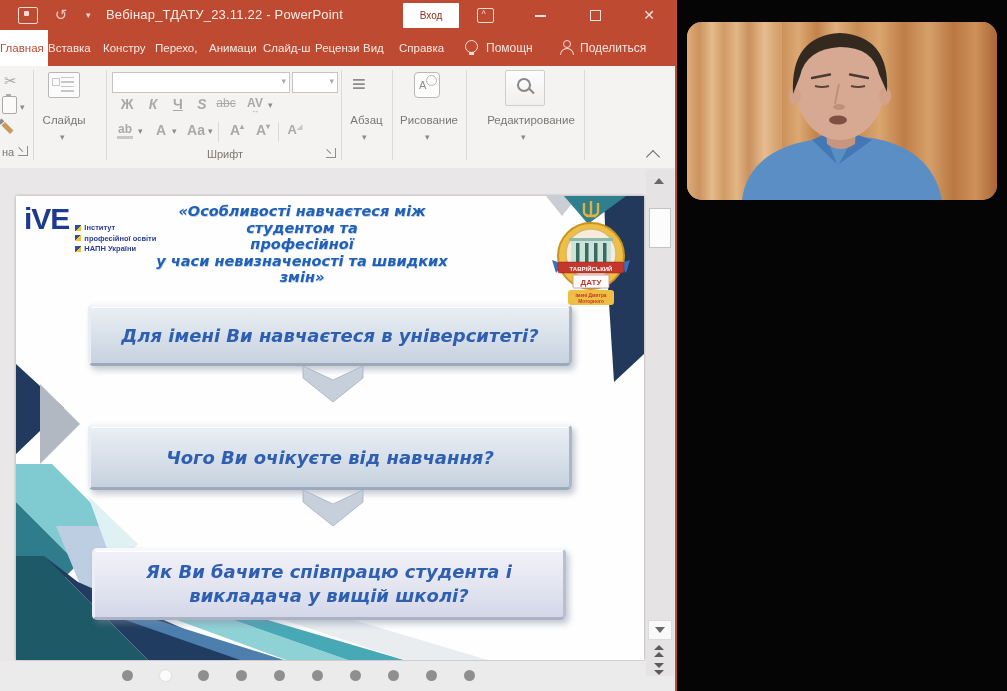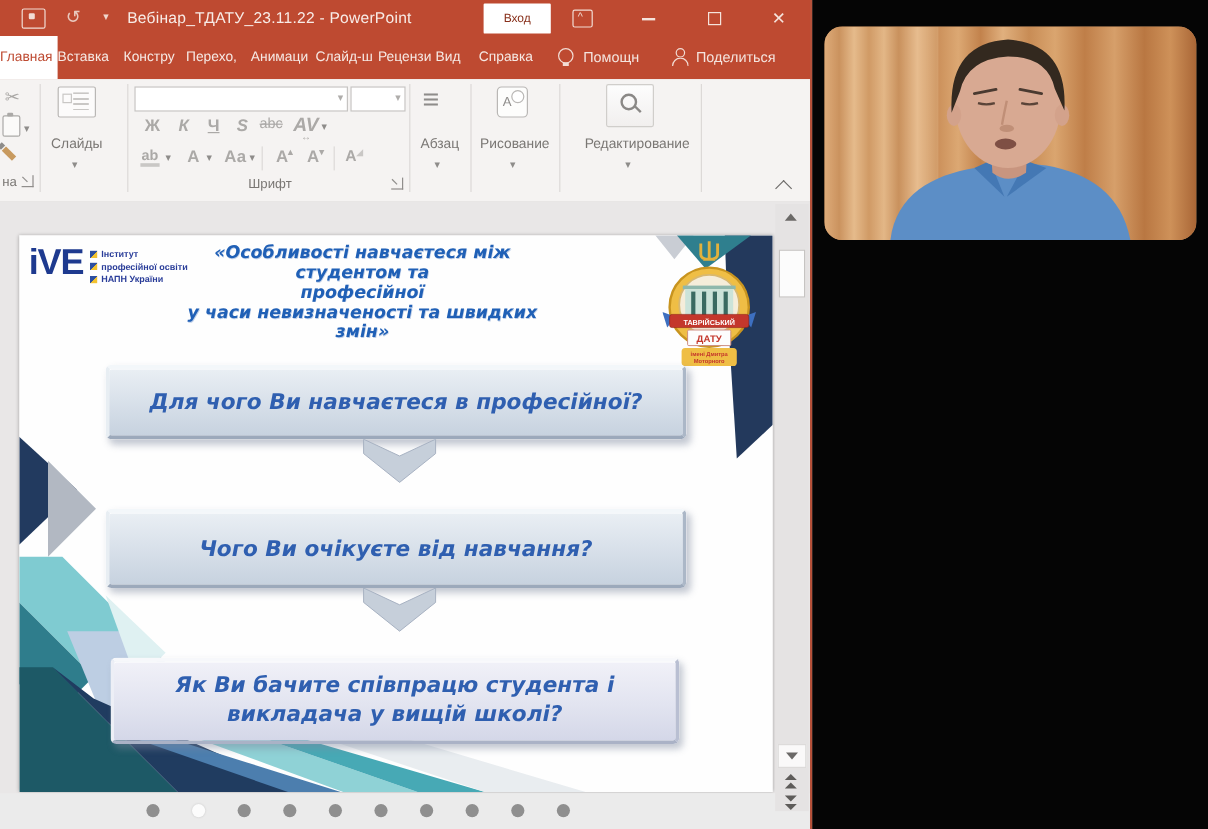--- a/index.html
+++ b/index.html
@@ -49,42 +49,42 @@
   .i-newslide{position:absolute;left:48px;top:6px;width:30px;height:24px;border:1.2px solid #B9B7B5;background:#FCFBFB;border-radius:2px;}
   .i-newslide::after{content:"";position:absolute;left:12px;top:4px;width:13px;height:15px;
      background:repeating-linear-gradient(#C9C7C5 0 1.5px,transparent 1.5px 4.5px);}
   .i-newslide::before{content:"";position:absolute;left:3px;top:5px;width:6px;height:6px;border:1.2px solid #C9C7C5;}
   .combo{position:absolute;height:19px;background:#FFFFFF;border:1px solid #C6C4C2;}
   .combo::after{content:"▾";position:absolute;right:3px;top:3px;font-size:9px;color:#AFADAB;}
   .fbtn{position:absolute;top:30px;height:20px;font-size:14px;font-weight:bold;color:#ABA9A7;text-align:center;}
   .fbtn2{position:absolute;top:56px;height:20px;font-size:14px;font-weight:bold;color:#ABA9A7;text-align:center;}
   .u-line{text-decoration:underline;}
   .s-line{text-decoration:line-through;font-size:12px;font-weight:normal;}
-  .sp-av{font-size:16px;font-style:italic;} .sp-av::after{content:"↔";display:block;font-size:8px;margin-top:-4px;font-weight:normal;}
+  .sp-av{font-size:12px;} .sp-av::after{content:"↔";display:block;font-size:8px;margin-top:-4px;font-weight:normal;}
   .hl-ab{font-size:12px;} .hl-ab::after{content:"";display:block;width:16px;height:3px;background:#C9C7C5;margin:0 auto;}
   .grow::after{content:"▴";font-size:8px;vertical-align:super;}
   .shrink::after{content:"▾";font-size:8px;vertical-align:super;}
   .clearf{font-size:13px;} .clearf::after{content:"◢";font-size:7px;color:#C9C7C5;vertical-align:super;}
   .msep{position:absolute;top:56px;width:1px;height:20px;background:#DCD9D7;}
   .i-para{position:absolute;left:352px;top:4px;font-size:24px;color:#8E8C8A;}
   .i-draw{position:absolute;left:414px;top:6px;width:24px;height:24px;border:1.2px solid #B9B7B5;border-radius:4px;background:#FDFDFC;}
   .i-draw::before{content:"A";position:absolute;left:4px;top:6px;font-size:11px;color:#8E8C8A;}
   .i-draw::after{content:"";position:absolute;right:2px;top:2px;width:9px;height:9px;border:1.2px solid #B9B7B5;border-radius:50%;background:#FFF;}
   .editbtn{position:absolute;left:505px;top:4px;width:38px;height:34px;background:linear-gradient(#FDFDFD,#F1EFEE);
            border:1px solid #D0CECB;border-radius:2px;}
   .i-magnifier{position:absolute;left:11px;top:7px;width:10px;height:10px;border:2px solid #8A8886;border-radius:50%;}
   .i-magnifier::after{content:"";position:absolute;left:9px;top:10px;width:7px;height:2px;background:#8A8886;transform:rotate(45deg);}
   .collapse{position:absolute;left:648px;top:86px;width:9px;height:9px;border-top:1.6px solid #6B6967;border-right:1.6px solid #6B6967;transform:rotate(-45deg);}
   
   .canvas{position:absolute;left:0;top:168px;width:675px;height:493px;background:#E9E7E7;}
   .slide{position:absolute;left:16px;top:28px;width:628px;height:464px;background:#FEFEFE;box-shadow:0 0 3px rgba(0,0,0,.3);overflow:hidden;}
   .slide svg.bg{position:absolute;left:0;top:0;}
   .ive{position:absolute;left:8px;top:8px;display:flex;align-items:flex-start;}
   .ive .mark{font-size:30px;font-weight:800;color:#1E3A8F;letter-spacing:-1px;line-height:30px;}
-  .orglines{margin-left:6px;margin-top:3px;}
+  .orglines{margin-left:6px;margin-top:19px;}
   .orgline{display:flex;align-items:center;margin-bottom:1.5px;}
   .orgline .sq{width:6px;height:6px;margin-right:3px;background:linear-gradient(135deg,#2D4FA0 50%,#F2C230 50%);}
   .orgline .t{font-size:7.5px;color:#2A3D99;font-weight:bold;}
   .stitle{position:absolute;left:118px;top:7px;width:336px;text-align:center;
           font-family:"DejaVu Sans",sans-serif;font-style:italic;font-weight:bold;
           font-size:14.5px;line-height:16.5px;color:#2060B6;text-shadow:.5px .5px 0 rgba(140,170,215,.55);}
   .qbox{position:absolute;display:flex;align-items:center;justify-content:center;text-align:center;
         font-family:"DejaVu Sans",sans-serif;font-style:italic;font-weight:bold;font-size:18px;color:#2F5FB0;
         background:linear-gradient(180deg,#EAEFF4 0%,#DAE2EB 45%,#C7D2DF 100%);
         border:3px solid;border-color:#F3F7FA #ABB7C7 #9CA9BB #E8EEF3;border-radius:5px;
@@ -271,21 +271,21 @@
           <rect x="6" y="64" width="66" height="11" rx="2" fill="#C4372C" stroke="#8E1F17" stroke-width="0.5"></rect>
           <text x="39" y="72.5" text-anchor="middle" font-size="6" font-weight="bold" fill="#FFFFFF" font-family="Liberation Sans, sans-serif">ТАВРІЙСЬКИЙ</text>
           <rect x="21" y="77" width="36" height="13" rx="1" fill="#FDFDFD" stroke="#CC8A80" stroke-width="0.8"></rect>
           <text x="39" y="87" text-anchor="middle" font-size="8" font-weight="bold" fill="#C4372C" font-family="Liberation Sans, sans-serif">ДАТУ</text>
           <rect x="16" y="92" width="46" height="15" rx="3" fill="#EFBE45"></rect>
           <text x="39" y="98.5" text-anchor="middle" font-size="4.8" font-weight="bold" fill="#C4372C" font-family="Liberation Sans, sans-serif">імені Дмитра</text>
           <text x="39" y="104.5" text-anchor="middle" font-size="4.8" font-weight="bold" fill="#C4372C" font-family="Liberation Sans, sans-serif">Моторного</text>
         </svg>
 
         <div class="qbox qb1">
-            <span>Для чого Ви навчаєтеся в професійної?</span>
+            <span>Для імені Ви навчаєтеся в університеті?</span>
           </div>
         <svg class="flowarrow" style="left:285px;top:170px" width="64" height="38" viewBox="0 0 64 38">
           <polygon points="2,0 32,14 62,0 62,12 32,36 2,12" fill="#C6CFDA" stroke="#A5B0C0" stroke-width="0.8"></polygon>
         </svg>
         <div class="qbox qb2">
             <span>Чого Ви очікуєте від навчання?</span>
           </div>
         <svg class="flowarrow" style="left:285px;top:294px" width="64" height="38" viewBox="0 0 64 38">
           <polygon points="2,0 32,14 62,0 62,12 32,36 2,12" fill="#C6CFDA" stroke="#A5B0C0" stroke-width="0.8"></polygon>
         </svg>

